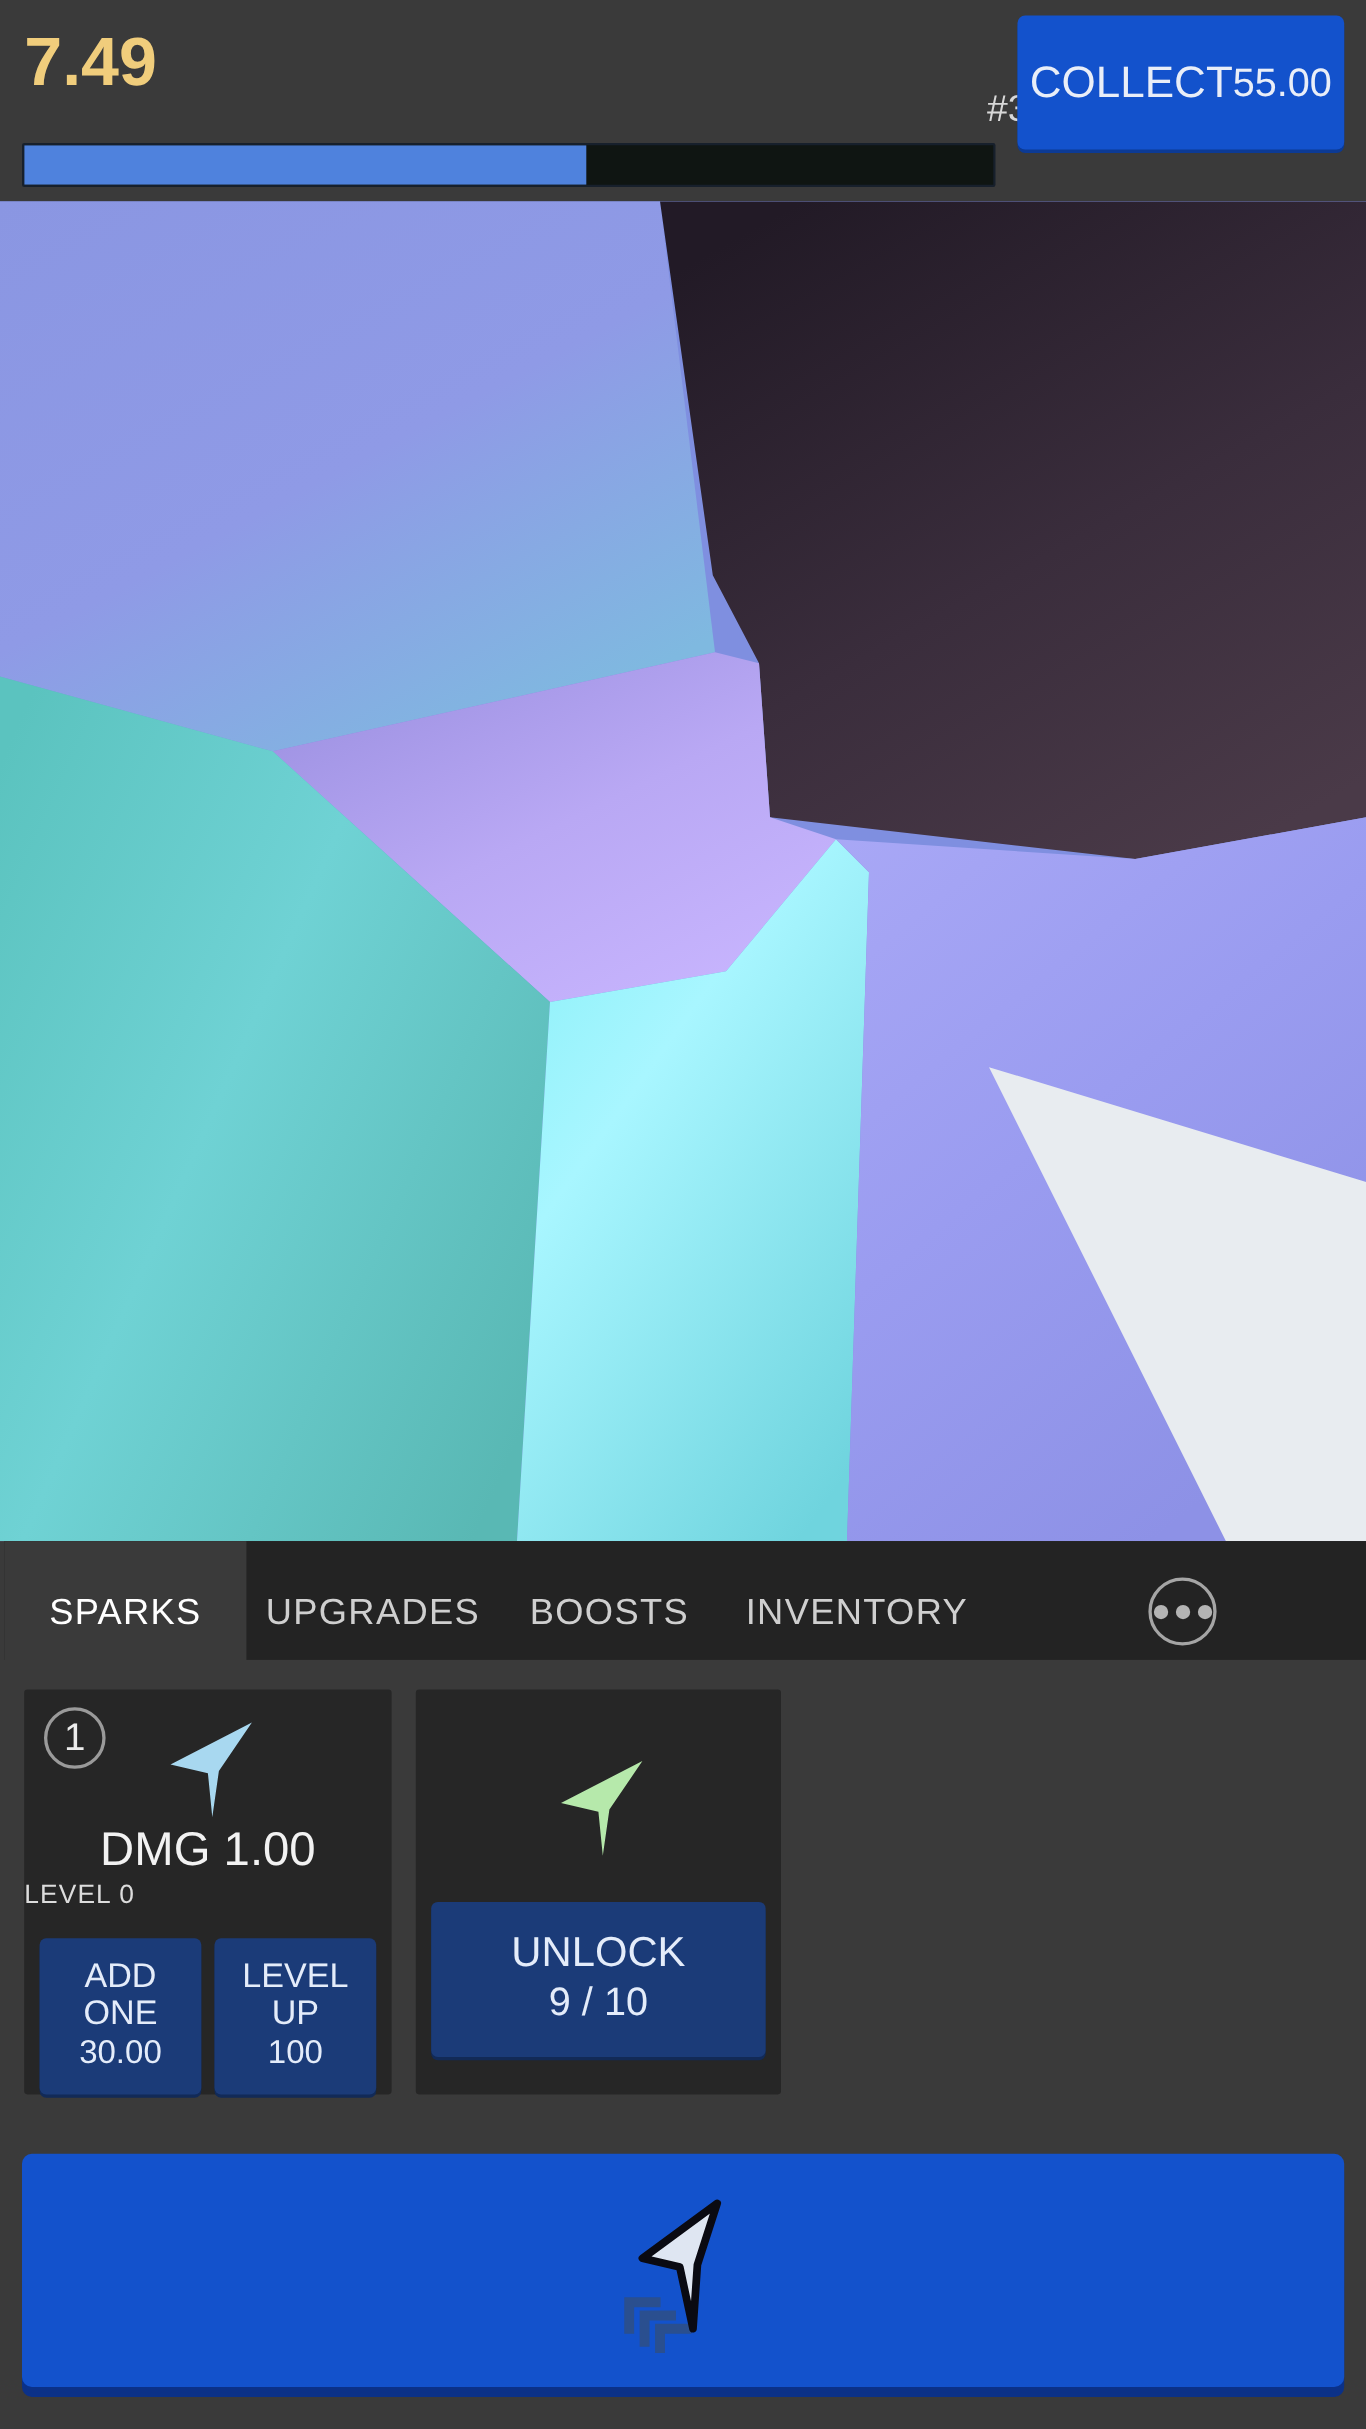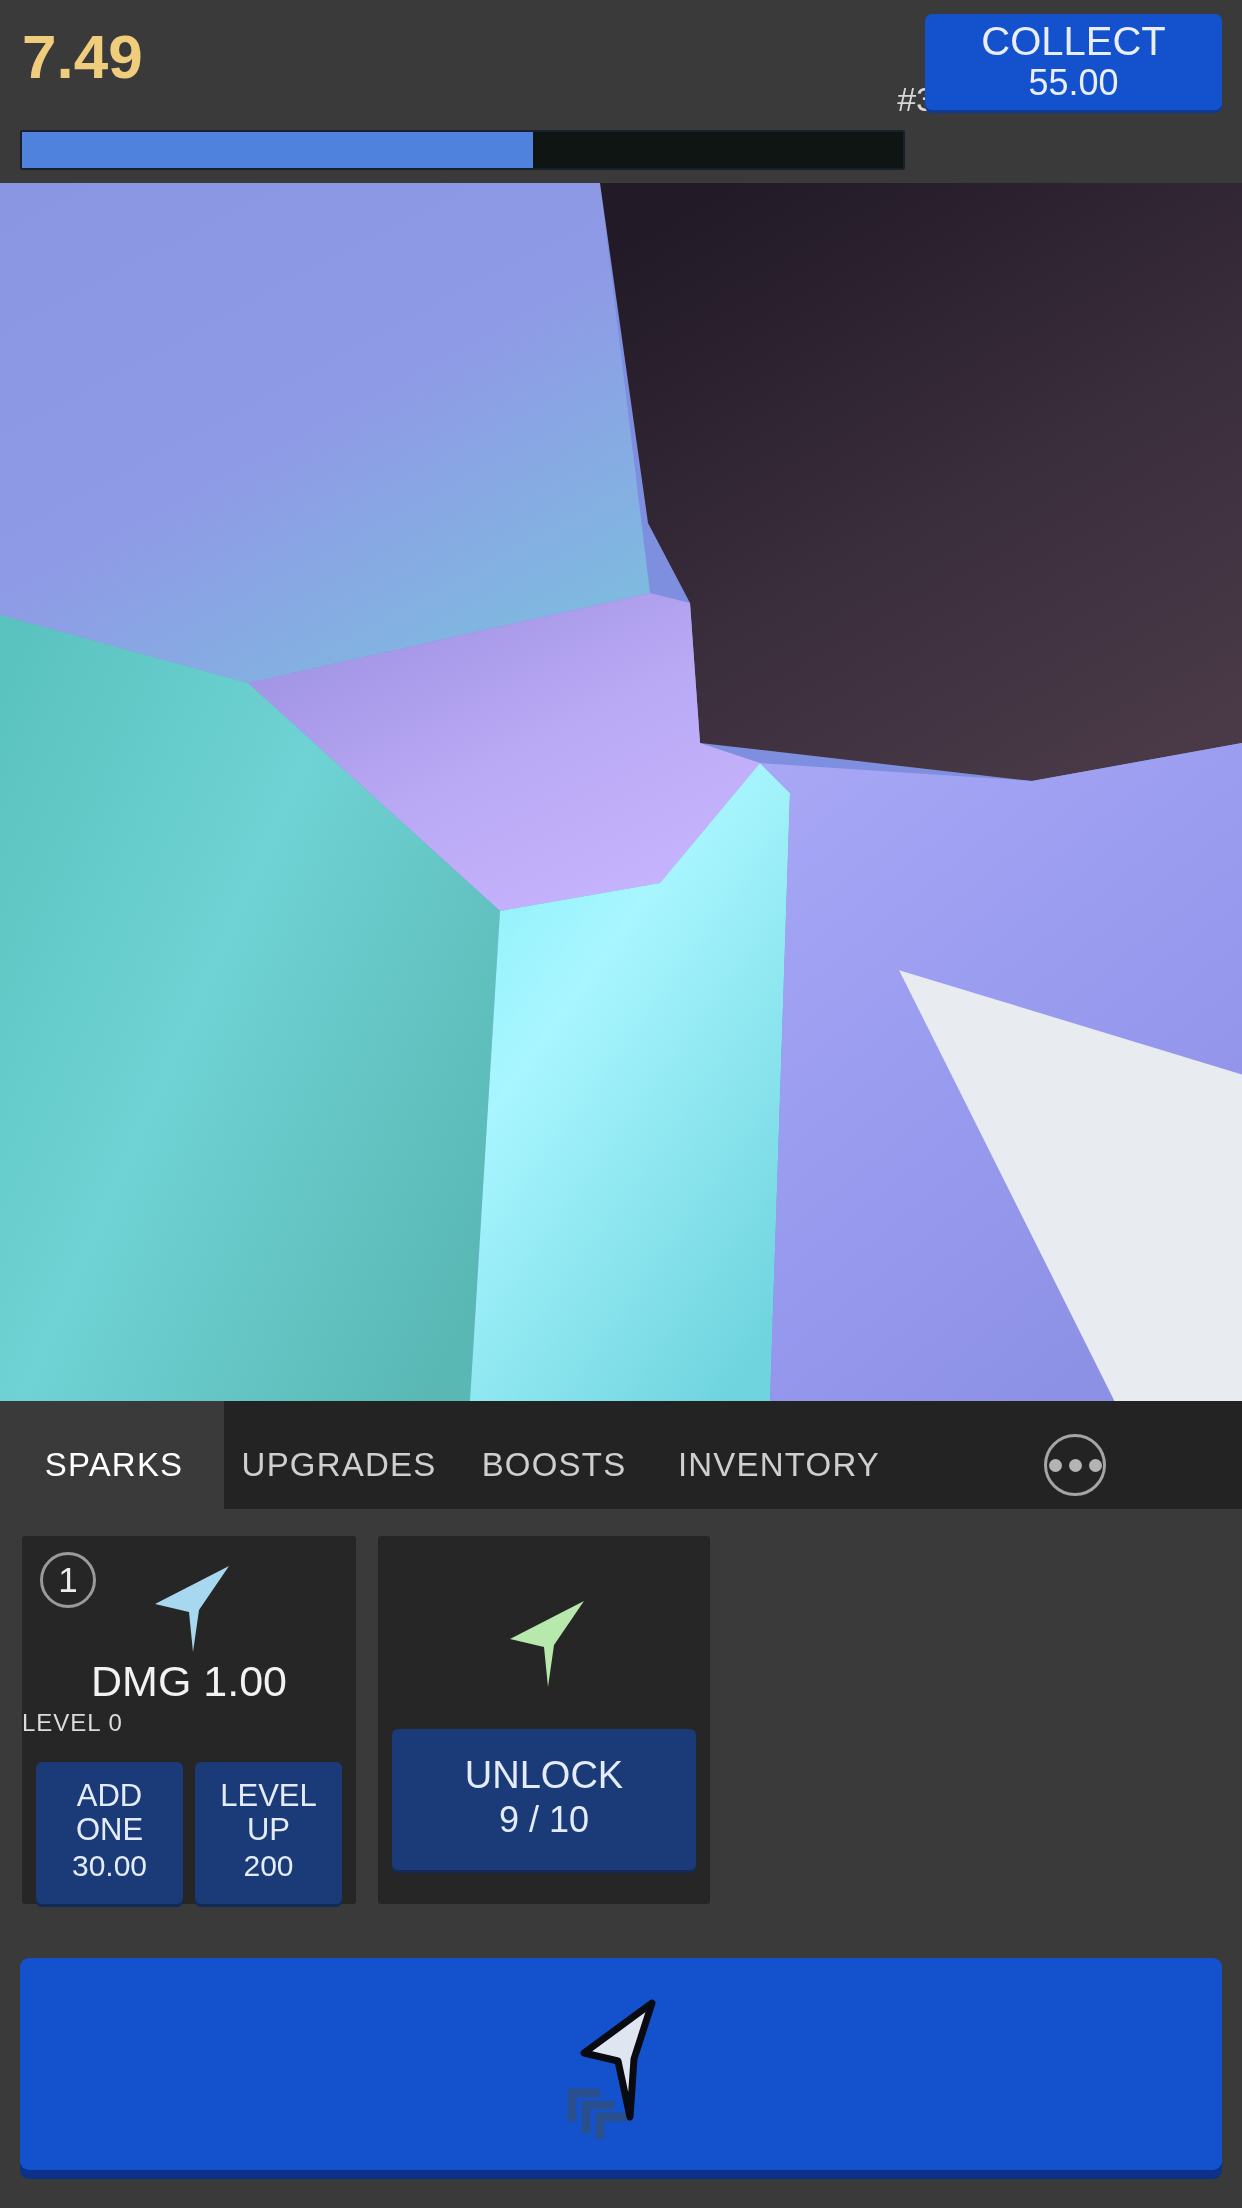--- a/index.html
+++ b/index.html
@@ -29,24 +29,24 @@
     letter-spacing:0px;
     line-height:1;
   }
   #rank {
     position:absolute; left:855px; top:80px;
     width:80px; text-align:right;
     font-size:34px; color:#d8d8d8;
   }
   #collect-btn {
     position:absolute; left:925px; top:14px;
-    width:297px; height:96px;
+    width:297px; height:122px;
     background:#1352cc;
     border-radius:7px;
-    display:flex; flex-direction:column;
+    display:flex; flex-direction:row;
     align-items:center; justify-content:center;
     cursor:pointer;
     box-shadow:0 3px 0 #0c3a94;
   }
   #collect-label {
     font-size:40px; color:#e9eef8; line-height:1.05;
   }
   #collect-value {
     font-size:36px; color:#e9eef8; line-height:1.15;
   }
@@ -295,21 +295,21 @@
       <div class="card-title">DMG 1.00</div>
       <div class="card-sub">LEVEL 0</div>
 
       <div class="card-actions">
         <div class="act-btn">
           <div class="act-label">ADD ONE</div>
           <div class="act-value">30.00</div>
         </div>
         <div class="act-btn">
           <div class="act-label">LEVEL UP</div>
-          <div class="act-value">200</div>
+          <div class="act-value">100</div>
         </div>
       </div>
     </div>
 
     <div class="card" id="card-2">
       <div class="card-art">
         <svg width="104" height="104" viewBox="0 0 104 104">
           <polygon points="92,10 18,48 52,56 56,96 62,54" fill="#b6e9ab"></polygon>
         </svg>
       </div>

